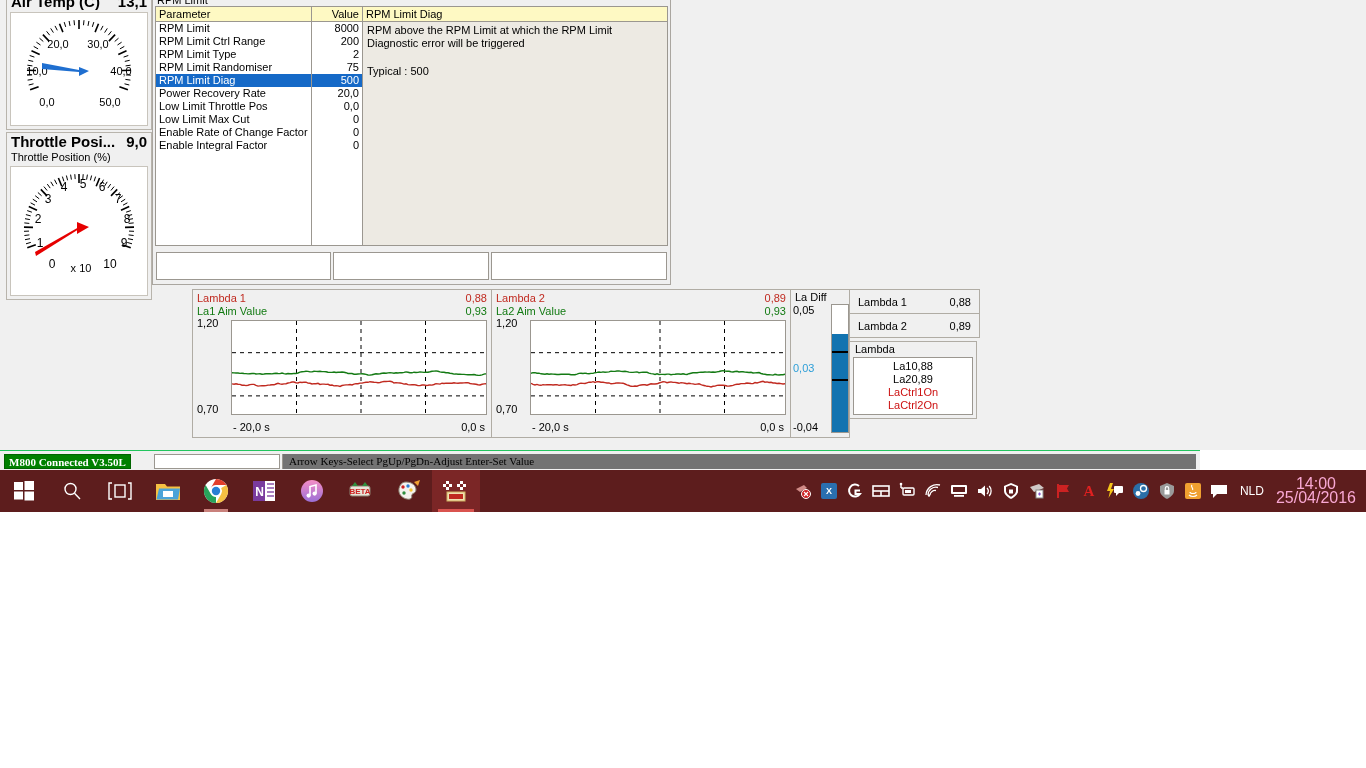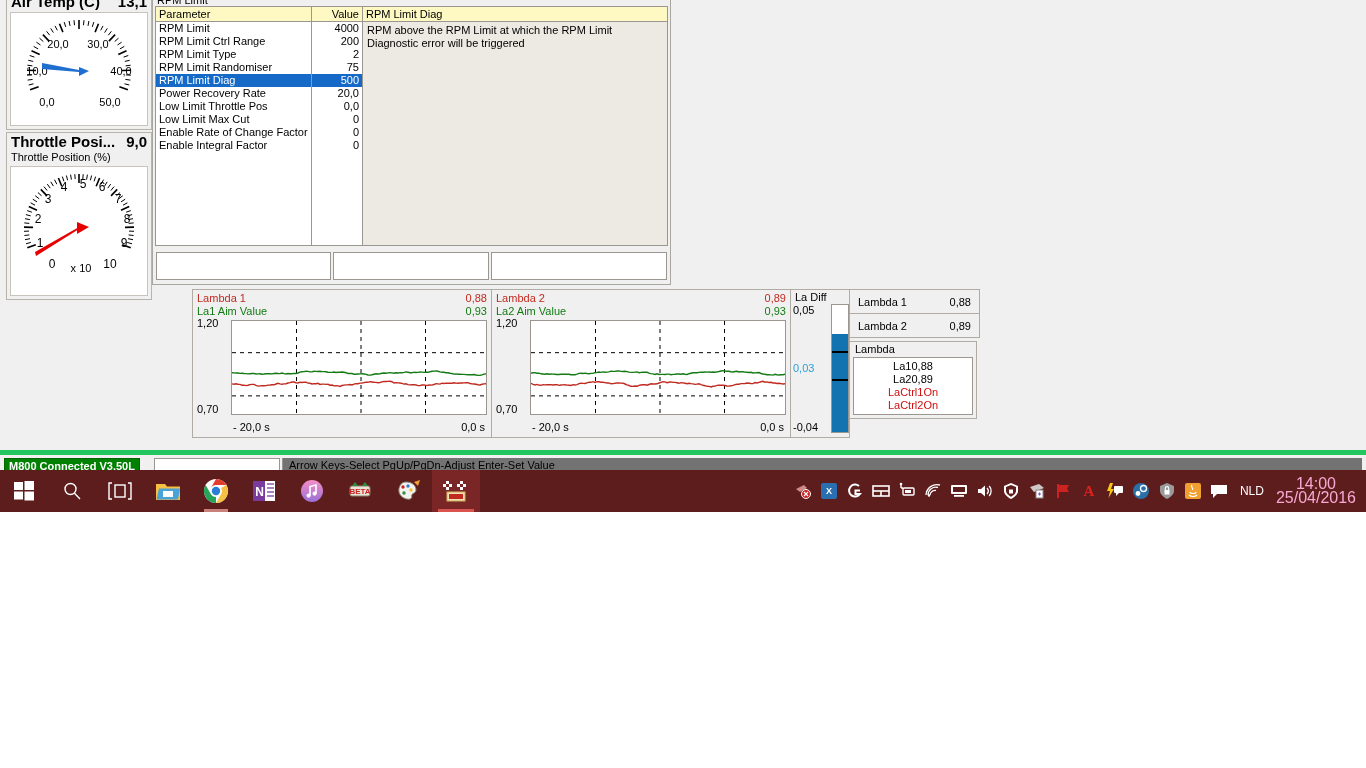--- a/index.html
+++ b/index.html
@@ -69,22 +69,22 @@
   .right-col{width:131px;margin-left:-1px;position:relative;}
   .ro-box{border:1px solid #b0aca4;background:#f0f0f0;height:25px;display:flex;align-items:center;
       justify-content:space-between;padding:0 8px;box-sizing:border-box;font-size:11px;margin-bottom:-1px;}
   .lam-group{border:1px solid #b0aca4;background:#f0f0f0;margin-top:4px;padding:0;box-sizing:border-box;width:128px;}
   .lam-gt{font-size:11px;padding:1px 5px 2px 5px;}
   .lam-list{border:1px solid #9b9790;background:#fff;margin:0 3px 3px 3px;padding:2px 0;}
   .lam-row{display:flex;justify-content:center;padding:0 6px;font-size:11px;line-height:13px;}
   .on{color:#cc1111;}
 
   
-  .statusbar{position:absolute;left:0;top:450px;width:1366px;height:20px;background:#f0f0f0;
-      border-top:5px solid #22c55e;}
+  .statusbar{position:absolute;left:0;top:450px;width:1200px;height:20px;background:#f0f0f0;
+      border-top:1px solid #22c55e;font-family:Liberation Serif, serif;}
   .sb-green{position:absolute;left:4px;top:3px;height:15px;line-height:15px;background:#008000;color:#fff;
       font-weight:bold;font-size:11px;padding:0 4px;border:1px solid #006400;box-sizing:border-box;}
   .sb-blank{position:absolute;left:154px;top:3px;width:126px;height:15px;background:#fff;border:1px solid #9b9790;box-sizing:border-box;}
   .sb-text{position:absolute;left:282px;top:3px;right:4px;height:15px;line-height:15px;background:#737373;
       border-left:1px solid #9b9790;font-size:11px;padding-left:6px;box-sizing:border-box;}
 
   
   .taskbar{position:absolute;left:0;top:470px;width:1366px;height:42px;background:#5d1d1d;}
   .tb-left{position:absolute;left:0;top:0;height:42px;display:flex;align-items:center;}
   .tb-item{width:48px;height:42px;display:flex;align-items:center;justify-content:center;position:relative;}
@@ -268,34 +268,35 @@
         <div class="row">RPM Limit Randomiser</div>
         <div class="row sel">RPM Limit Diag</div>
         <div class="row">Power Recovery Rate</div>
         <div class="row">Low Limit Throttle Pos</div>
         <div class="row">Low Limit Max Cut</div>
         <div class="row">Enable Rate of Change Factor</div>
         <div class="row">Enable Integral Factor</div>
       </div>
       <div class="col-value">
         <div class="hdr r">Value</div>
-        <div class="row r">4000</div>
+        <div class="row r">8000</div>
         <div class="row r">200</div>
         <div class="row r">2</div>
         <div class="row r">75</div>
         <div class="row r sel">500</div>
         <div class="row r">20,0</div>
         <div class="row r">0,0</div>
         <div class="row r">0</div>
         <div class="row r">0</div>
         <div class="row r">0</div>
       </div>
       <div class="col-desc">
         <div class="hdr">RPM Limit Diag</div>
         <div class="desc-body">RPM above the RPM Limit at which the RPM Limit Diagnostic error will be triggered</div>
+        <div class="desc-body desc-typ">Typical : 500</div>
       </div>
     </div>
 
     <div class="param-bottom">
       <div class="pb-box a"></div>
       <div class="pb-box b"></div>
       <div class="pb-box c"></div>
     </div>
   </div>
 

